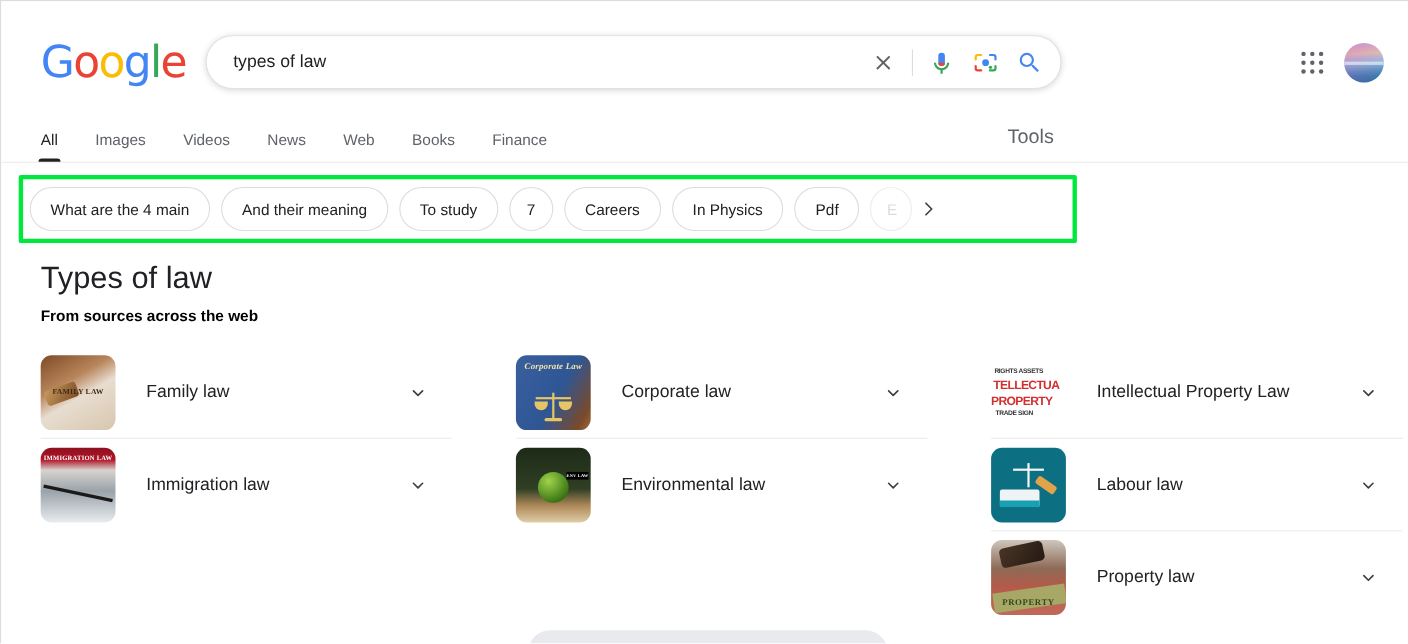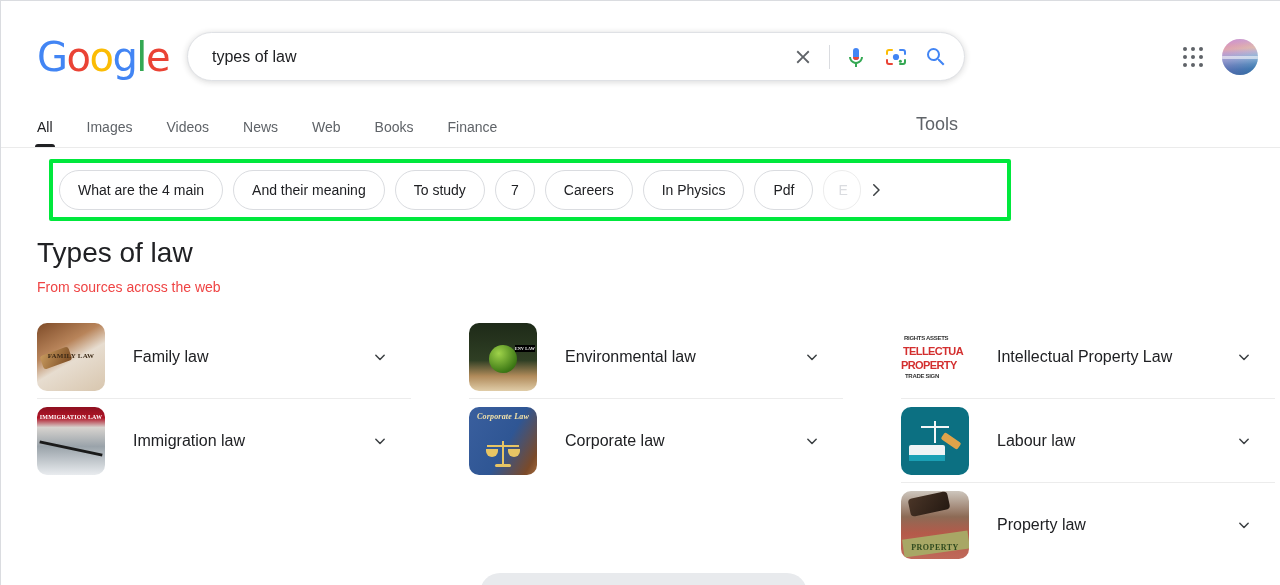--- a/index.html
+++ b/index.html
@@ -155,21 +155,20 @@
     left: 915px; bottom: 12px;
     font-size: 18px;
     color: #5f6368;
     cursor: pointer;
   }
 
   
   .chips-wrap {
     position: relative;
     height: 72px;
-    margin-left: 32px;
   }
   .chips-highlight {
     position: absolute;
     left: 16px; top: 11px;
     width: 962px; height: 62px;
     border: 4px solid #00e83c;
     border-radius: 2px;
     pointer-events: none;
     z-index: 5;
   }
@@ -223,22 +222,23 @@
   .page-title {
     font-size: 28px;
     line-height: 34px;
     color: #202124;
     font-weight: 400;
     margin: 0;
     letter-spacing: 0;
   }
   .page-subtitle {
     font-size: 14px;
-    color: #ef4444;
+    color: #000000;
     margin: 9px 0 0 0;
+    font-weight: bold;
   }
 
   .grid {
     margin-top: 20px;
     display: grid;
     grid-template-columns: 374px 58px 374px 58px 374px;
     width: 1238px;
   }
   .col { display: flex; flex-direction: column; }
   .spacer { }
@@ -473,49 +473,49 @@
             <div class="chevron">
               <svg width="20" height="20" viewBox="0 0 24 24">
                 <path d="M7 10l5 5 5-5" stroke="#3c4043" stroke-width="1.8" fill="none" stroke-linecap="round" stroke-linejoin="round"></path>
               </svg>
             </div>
           </div>
         </div>
         <div class="spacer"></div>
         <div class="col">
           <div class="law-row">
-            <div class="thumb t-environmental">
-              <div class="globe"></div>
-              <div class="tl">ENV LAW</div>
-            </div>
-            <div class="law-label">Environmental law</div>
-            <div class="chevron">
-              <svg width="20" height="20" viewBox="0 0 24 24">
-                <path d="M7 10l5 5 5-5" stroke="#3c4043" stroke-width="1.8" fill="none" stroke-linecap="round" stroke-linejoin="round"></path>
-              </svg>
-            </div>
-          </div>
-          <div class="law-row">
             <div class="thumb t-corporate">
               <div class="scale">
                 <i class="post"></i>
                 <i class="beam"></i>
                 <i class="pl"></i>
                 <i class="pr"></i>
                 <i class="base"></i>
               </div>
               <div class="tl">Corporate Law</div>
             </div>
             <div class="law-label">Corporate law</div>
             <div class="chevron">
               <svg width="20" height="20" viewBox="0 0 24 24">
                 <path d="M7 10l5 5 5-5" stroke="#3c4043" stroke-width="1.8" fill="none" stroke-linecap="round" stroke-linejoin="round"></path>
               </svg>
             </div>
           </div>
+          <div class="law-row">
+            <div class="thumb t-environmental">
+              <div class="globe"></div>
+              <div class="tl">ENV LAW</div>
+            </div>
+            <div class="law-label">Environmental law</div>
+            <div class="chevron">
+              <svg width="20" height="20" viewBox="0 0 24 24">
+                <path d="M7 10l5 5 5-5" stroke="#3c4043" stroke-width="1.8" fill="none" stroke-linecap="round" stroke-linejoin="round"></path>
+              </svg>
+            </div>
+          </div>
         </div>
         <div class="spacer"></div>
         <div class="col">
           <div class="law-row">
             <div class="thumb t-ip">
               <div class="w3">RIGHTS ASSETS</div>
               <div class="w1">TELLECTUA</div>
               <div class="w2">PROPERTY</div>
               <div class="w4">TRADE SIGN</div>
             </div>

